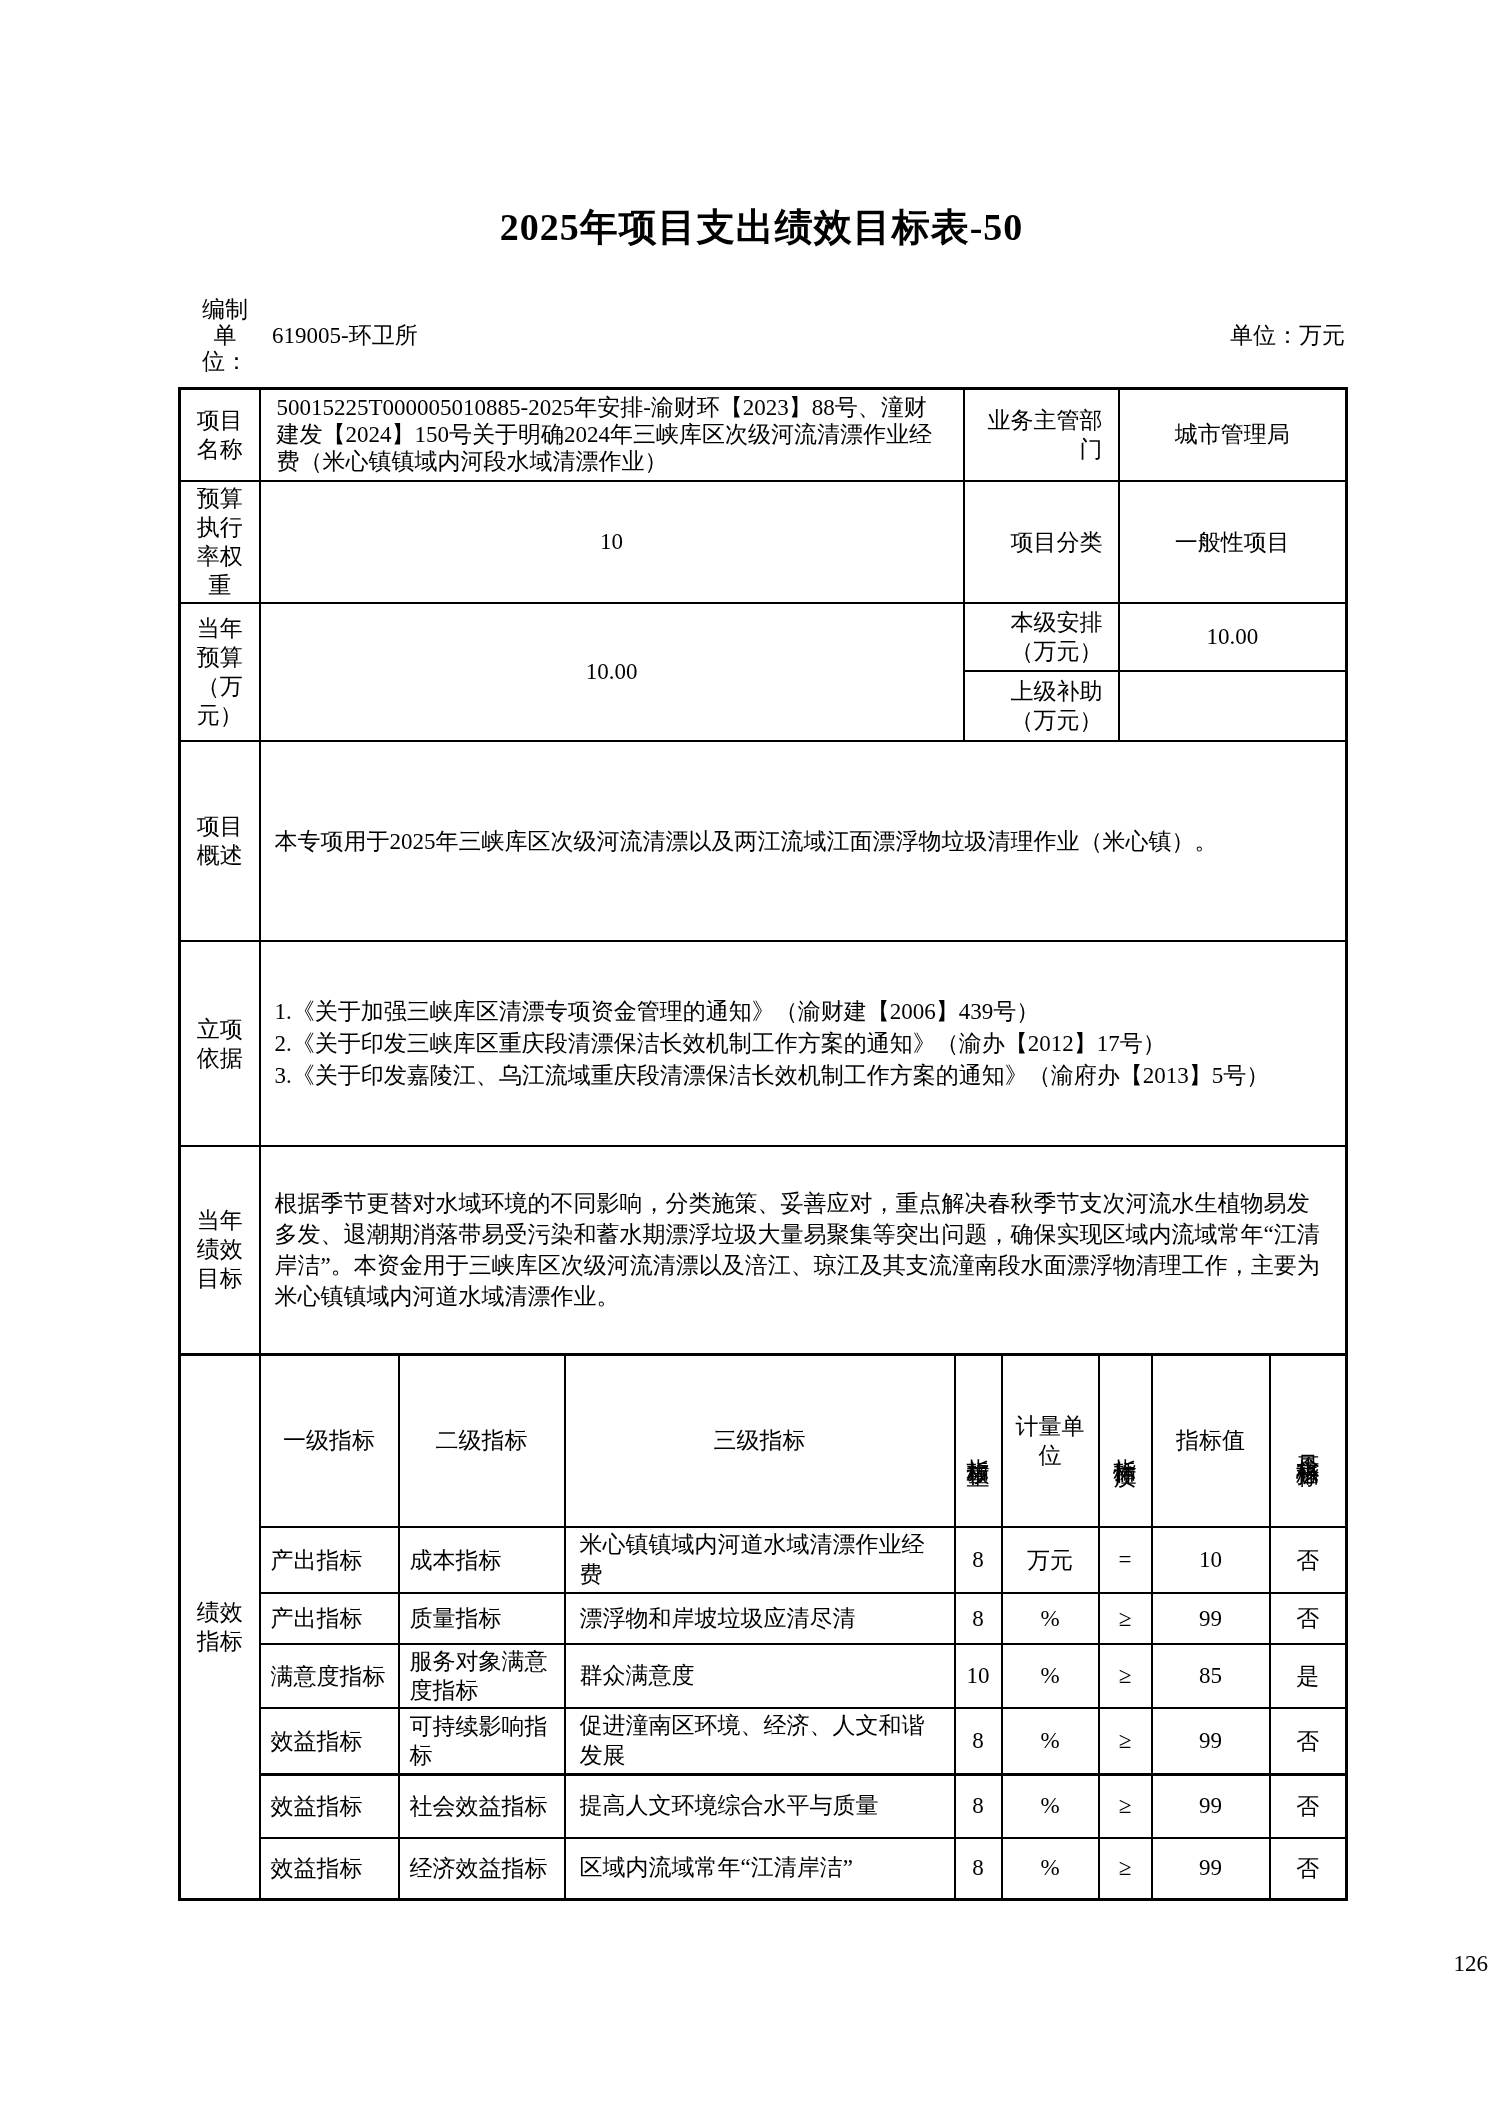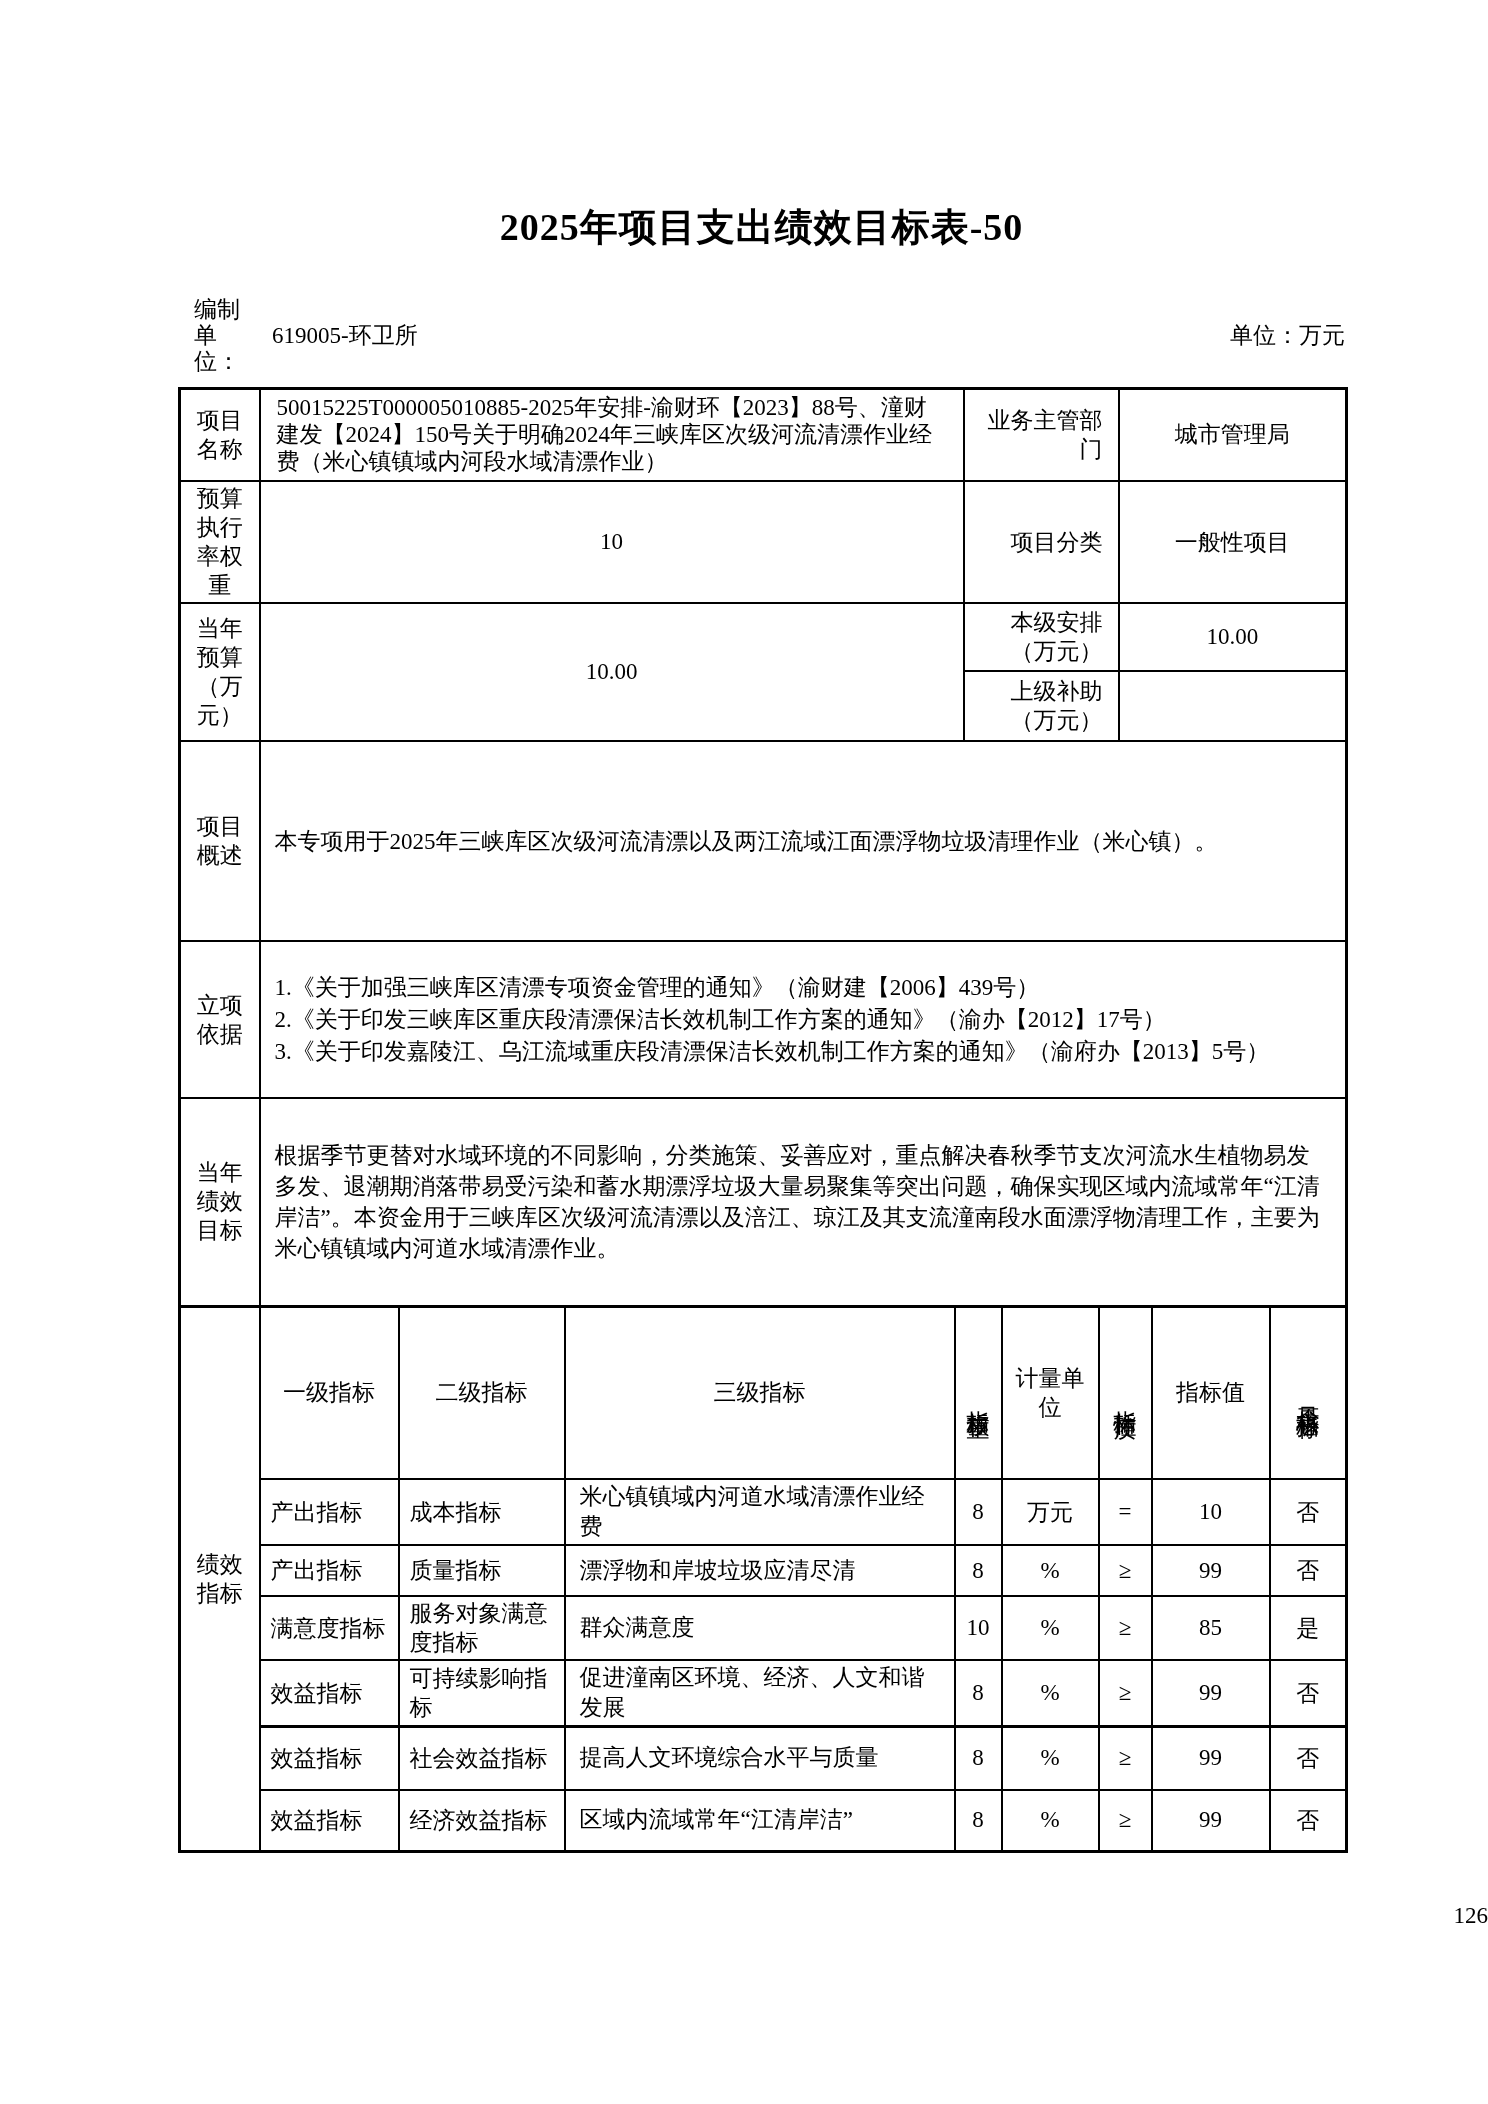--- a/index.html
+++ b/index.html
@@ -13,21 +13,21 @@
   }
   .content{width:1167px;margin-left:178px;}
   .doc-title{
     padding-top:205px;
     font-size:38px;font-weight:bold;
     text-align:center;
     letter-spacing:1px;
     line-height:1.2;
   }
   .meta{display:flex;align-items:center;margin-top:46px;margin-bottom:12px;}
-  .meta-label{width:62px;margin-left:16px;text-align:left;line-height:26px;}
+  .meta-label{width:62px;margin-left:16px;text-align:center;line-height:26px;}
   .meta-value{margin-left:16px;}
   .meta-unit{margin-left:auto;}
   table{border-collapse:collapse;table-layout:fixed;width:1167px;background:#fff;}
   table{border:3px solid #000;}
   td,th{border:2px solid #000;font-weight:normal;vertical-align:middle;padding:2px 10px;overflow:hidden;}
   .rowlabel{text-align:center;padding:2px 14px;line-height:29px;}
   .c{text-align:center;}
   .namecell{line-height:27px;padding:2px 16px;text-align:left;}
   .para{padding:12px 14px;line-height:31px;text-align:left;}
   .basis div{line-height:32px;}
@@ -83,21 +83,21 @@
         <td class="c">10.00</td>
       </tr>
       <tr style="height:70px">
         <td class="pad-mid">上级补助（万元）</td>
         <td class="c"></td>
       </tr>
       <tr style="height:200px">
         <td class="rowlabel">项目概述</td>
         <td class="para" colspan="3">本专项用于2025年三峡库区次级河流清漂以及两江流域江面漂浮物垃圾清理作业（米心镇）。</td>
       </tr>
-      <tr style="height:157px">
+      <tr style="height:205px">
         <td class="rowlabel">立项依据</td>
         <td class="para basis" colspan="3">
           <div>1.《关于加强三峡库区清漂专项资金管理的通知》（渝财建【2006】439号）</div>
           <div>2.《关于印发三峡库区重庆段清漂保洁长效机制工作方案的通知》（渝办【2012】17号）</div>
           <div>3.《关于印发嘉陵江、乌江流域重庆段清漂保洁长效机制工作方案的通知》（渝府办【2013】5号）</div>
         </td>
       </tr>
       <tr style="height:208px">
         <td class="rowlabel">当年绩效目标</td>
         <td class="para" colspan="3">根据季节更替对水域环境的不同影响，分类施策、妥善应对，重点解决春秋季节支次河流水生植物易发多发、退潮期消落带易受污染和蓄水期漂浮垃圾大量易聚集等突出问题，确保实现区域内流域常年“江清岸洁”。本资金用于三峡库区次级河流清漂以及涪江、琼江及其支流潼南段水面漂浮物清理工作，主要为米心镇镇域内河道水域清漂作业。</td>

